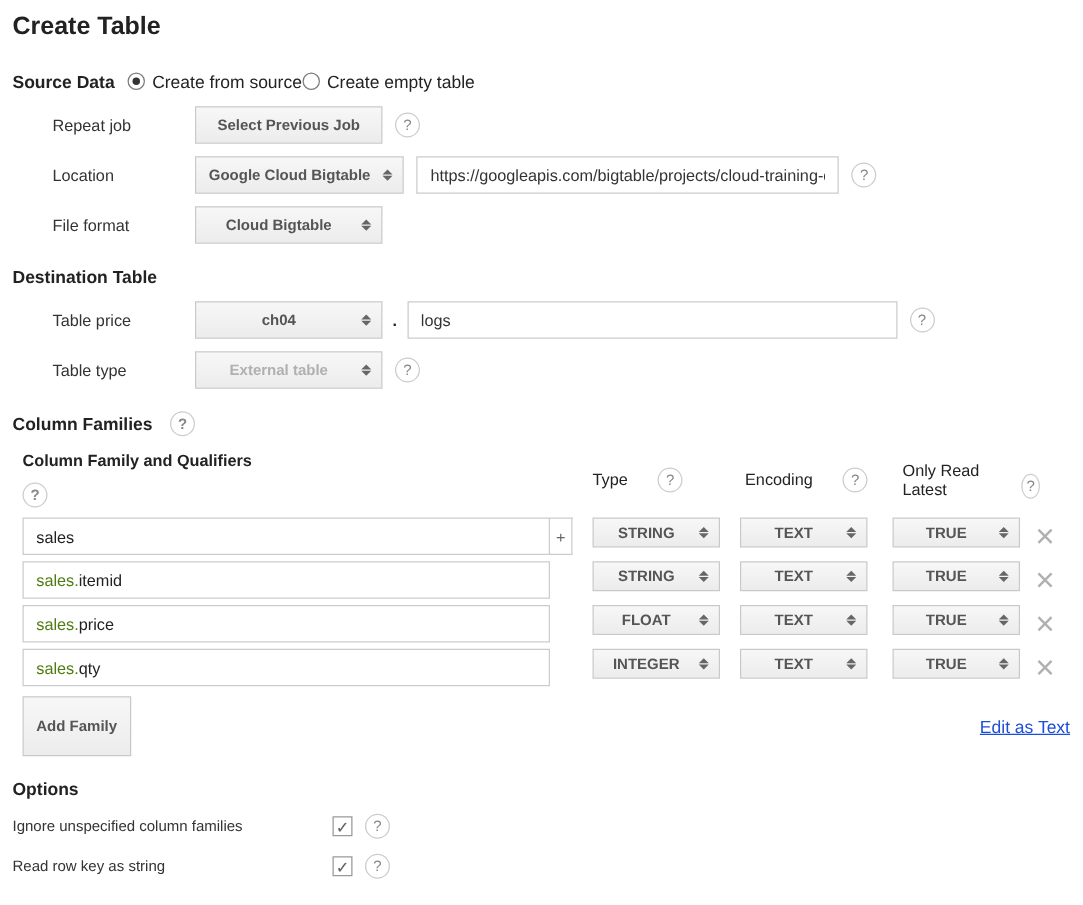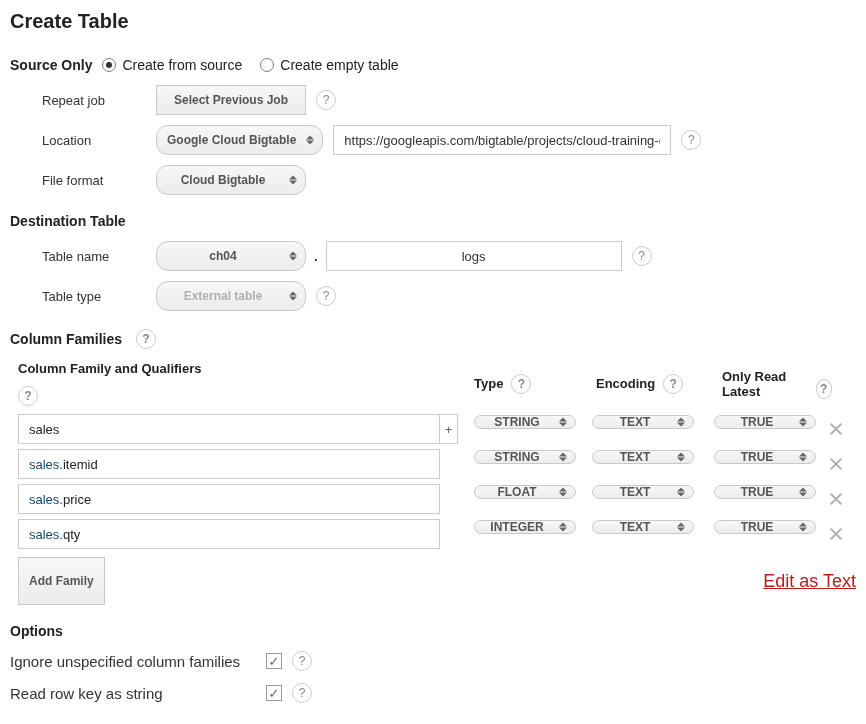--- a/index.html
+++ b/index.html
@@ -1,69 +1,69 @@
 <!DOCTYPE html>
 <html><head>
   <meta charset="utf-8">
   <style>
     * { box-sizing: border-box; margin: 0; padding: 0; }
     body { font-family: Arial, Helvetica, sans-serif; font-size: 13px; color: #222; padding: 10px; width: 866px; }
     .page-title { font-size: 20px; font-weight: bold; margin-bottom: 24px; }
     .section-title { font-size: 14px; font-weight: bold; margin-bottom: 12px; margin-top: 18px; display: flex; align-items: center; gap: 10px; }
     .row { display: flex; align-items: center; margin-bottom: 10px; min-height: 30px; margin-left: 32px; }
     .label { width: 114px; font-size: 13px; color: #333; }
-    .radio-group { display: flex; align-items: flex-start; gap: 18px; }
+    .radio-group { display: flex; align-items: flex-start; }
     .radio-wrap { display: flex; align-items: center; gap: 6px; }
     .radio { width: 14px; height: 14px; border: 1px solid #7d7d7d; border-radius: 50%; display: inline-flex; align-items: center; justify-content: center; background: #fff; }
     .radio.checked::after { content: ''; width: 6px; height: 6px; background: #333; border-radius: 50%; }
     .btn, .select { border: 1px solid #c9c9c9; background: linear-gradient(#f7f7f7, #ececec); padding: 0 10px; height: 30px; font-size: 12px; color: #555; display: inline-flex; align-items: center; justify-content: center; font-weight: bold; cursor: pointer; position: relative; }
-    .select { min-width: 150px; border-radius: 12px; }
+    .select { min-width: 150px; }
     .select.disabled { color: #b0b0b0; }
     .select-label { flex: 1; text-align: center; padding-right: 16px; }
     .up-down { position: absolute; right: 8px; top: 50%; transform: translateY(-50%); display: flex; flex-direction: column; gap: 0; }
     .up-down .tri { width: 0; height: 0; border-left: 4px solid transparent; border-right: 4px solid transparent; }
     .up-down .tri.up { border-bottom: 4px solid #666; margin-bottom: 1px; }
     .up-down .tri.down { border-top: 4px solid #666; }
     .help { width: 20px; height: 20px; border: 1px solid #ccc; border-radius: 50%; display: inline-flex; align-items: center; justify-content: center; font-size: 12px; color: #888; margin-left: 10px; background: #fff; cursor: pointer; }
     .text-input { border: 1px solid #ccc; height: 30px; padding: 0 10px; font-size: 13px; background: #fff; color: #333; }
     .dest-row .select { width: 150px; }
     .sep-dot { margin: 0 8px; font-weight: bold; }
     .cf-header { display: flex; align-items: center; padding: 0 0 8px 0; margin-top: 8px; }
     .cf-header .h1 { width: 440px; font-weight: bold; font-size: 13px; display: flex; gap: 10px; flex-direction: column; }
-    .cf-header .hcol { display: flex; align-items: center; gap: 8px; font-weight: bold; font-size: 13px; }
+    .cf-header .hcol { display: flex; align-items: center; gap: 24px; font-weight: normal; font-size: 13px; }
     .cf-header .hcol.enc { width: 122px; }
     .cf-header .hcol.type { width: 122px; }
     .cf-header .hcol.orl { width: 130px; align-items: flex-end; }
     .cf-row { display: flex; align-items: flex-start; margin-bottom: 5px; gap: 0; }
     .cf-row .cf-input-wrap { width: 440px; display: flex; align-items: center; }
     .cf-row .cf-input { flex: 1; border: 1px solid #ccc; height: 30px; padding: 0 10px; font-size: 13px; display: flex; align-items: center; background: #fff; }
-    .cf-row .cf-input .prefix { color: #0c4a6e; }
+    .cf-row .cf-input .prefix { color: #4d7c0f; }
     .cf-row .plus-btn { width: 18px; height: 30px; border: 1px solid #ccc; border-left: none; display: inline-flex; align-items: center; justify-content: center; font-size: 13px; color: #666; cursor: pointer; background: #fff; }
     .cf-row .sel-wrap { padding-left: 16px; }
-    .cf-row .select.cf-sel { min-width: 102px; width: 102px; height: 14px; }
+    .cf-row .select.cf-sel { min-width: 102px; width: 102px; height: 24px; }
     .cf-row .orl-wrap { padding-left: 20px; }
     .remove { width: 28px; height: 30px; display: inline-flex; align-items: center; justify-content: center; color: #b0b0b0; cursor: pointer; margin-left: 6px; }
     .remove svg { width: 14px; height: 14px; }
     .footer-row { display: flex; align-items: center; margin-top: 8px; }
     .footer-row .btn { height: 48px; }
-    .edit-text { margin-left: auto; text-decoration: underline; font-size: 18px; color: #b91c1c; cursor: pointer; }
+    .edit-text { margin-left: auto; text-decoration: underline; font-size: 14px; color: #1d4ed8; cursor: pointer; }
     .option-row { display: flex; align-items: center; margin-bottom: 12px; }
-    .option-label { width: 256px; font-size: 15px; color: #333; }
+    .option-label { width: 256px; font-size: 12px; color: #333; }
     .checkbox { width: 16px; height: 16px; border: 1px solid #999; display: inline-flex; align-items: center; justify-content: center; background: #fff; cursor: pointer; color: #5f6368; font-size: 13px; line-height: 1; }
     .primary-btn { background: #3b78e7; border: 1px solid #2b62c2; color: #fff; font-size: 12px; font-weight: bold; padding: 0 14px; height: 32px; display: inline-flex; align-items: center; justify-content: center; cursor: pointer; margin-top: 14px; }
   </style>
 </head>
 <body>
 
 
 
 <div class="page-title">Create Table</div>
 
 <div class="section-title">
-  <span>Source Only</span>
+  <span>Source Data</span>
   <div class="radio-group" style="font-weight:normal;">
     <div class="radio-wrap">
       <span class="radio checked"></span>
       <span>Create from source</span>
     </div>
     <div class="radio-wrap">
       <span class="radio"></span>
       <span>Create empty table</span>
     </div>
   </div>
@@ -95,30 +95,30 @@
     <span class="up-down">
         <span class="tri up"></span>
         <span class="tri down"></span>
       </span>
   </div>
 </div>
 
 <div class="section-title">Destination Table</div>
 
 <div class="row dest-row">
-  <div class="label">Table name</div>
+  <div class="label">Table price</div>
   <div class="select">
     <span class="select-label">ch04</span>
     <span class="up-down">
         <span class="tri up"></span>
         <span class="tri down"></span>
       </span>
   </div>
   <span class="sep-dot">.</span>
-  <input class="text-input" style="width: 296px; text-align: center;" value="logs">
+  <input class="text-input" style="width: 392px;" value="logs">
   <span class="help">?</span>
 </div>
 
 <div class="row dest-row">
   <div class="label">Table type</div>
   <div class="select disabled">
     <span class="select-label">External table</span>
     <span class="up-down">
         <span class="tri up"></span>
         <span class="tri down"></span>

